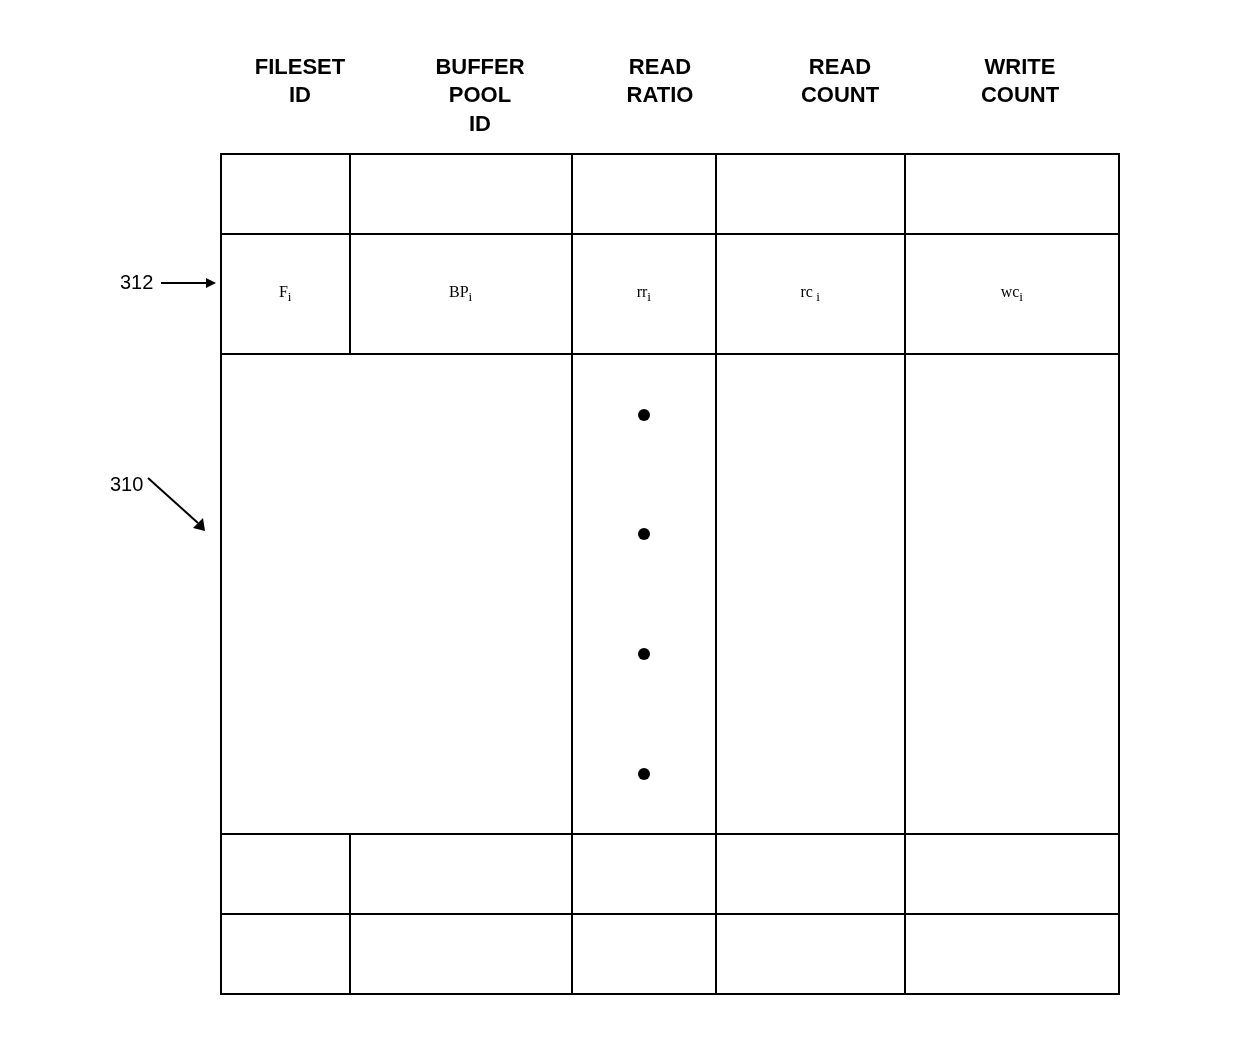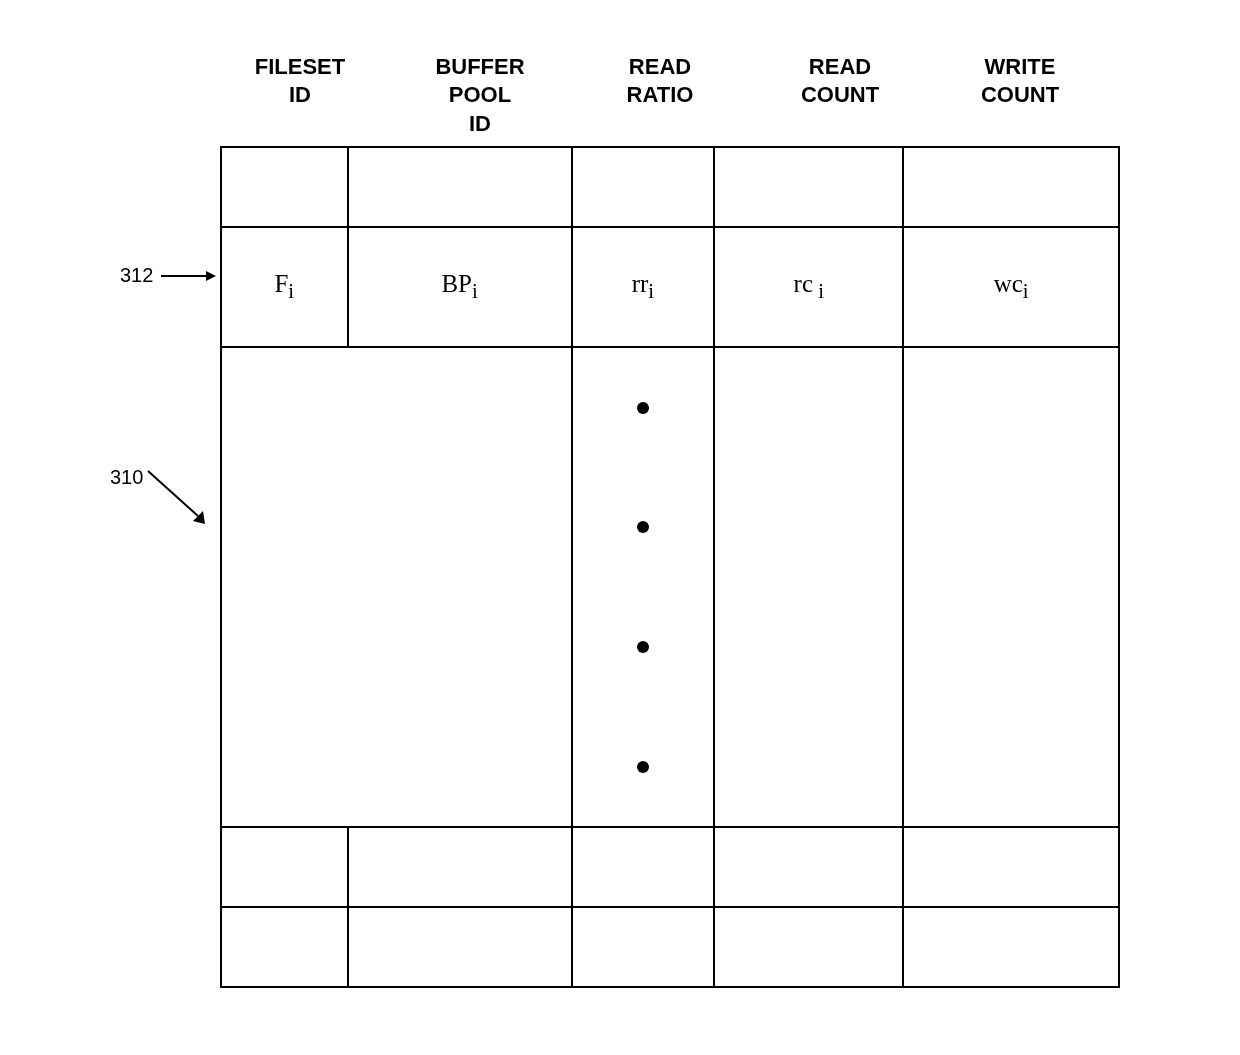--- a/index.html
+++ b/index.html
@@ -25,21 +25,21 @@
       height: 950px;
       display: flex;
       flex-direction: column;
       align-items: center;
     }
 
     .header-row {
       display: flex;
       width: 900px;
       margin-left: 80px;
-      margin-bottom: 0px;
+      margin-bottom: 7px;
     }
 
     .header-cell {
       flex: 1;
       text-align: center;
       font-size: 22px;
       font-weight: bold;
       line-height: 1.3;
       padding-bottom: 8px;
       text-transform: uppercase;
@@ -73,21 +73,21 @@
       border-collapse: collapse;
       width: 900px;
       border: 2.5px solid #000;
     }
 
     .main-table td {
       border: 2px solid #000;
       height: 120px;
       text-align: center;
       vertical-align: middle;
-      font-size: 25px;
+      font-size: 16px;
       font-family: 'Times New Roman', Times, serif;
     }
 
     .main-table tr.top-empty td {
       height: 80px;
     }
 
     .main-table tr.bottom-empty td {
       height: 80px;
     }

